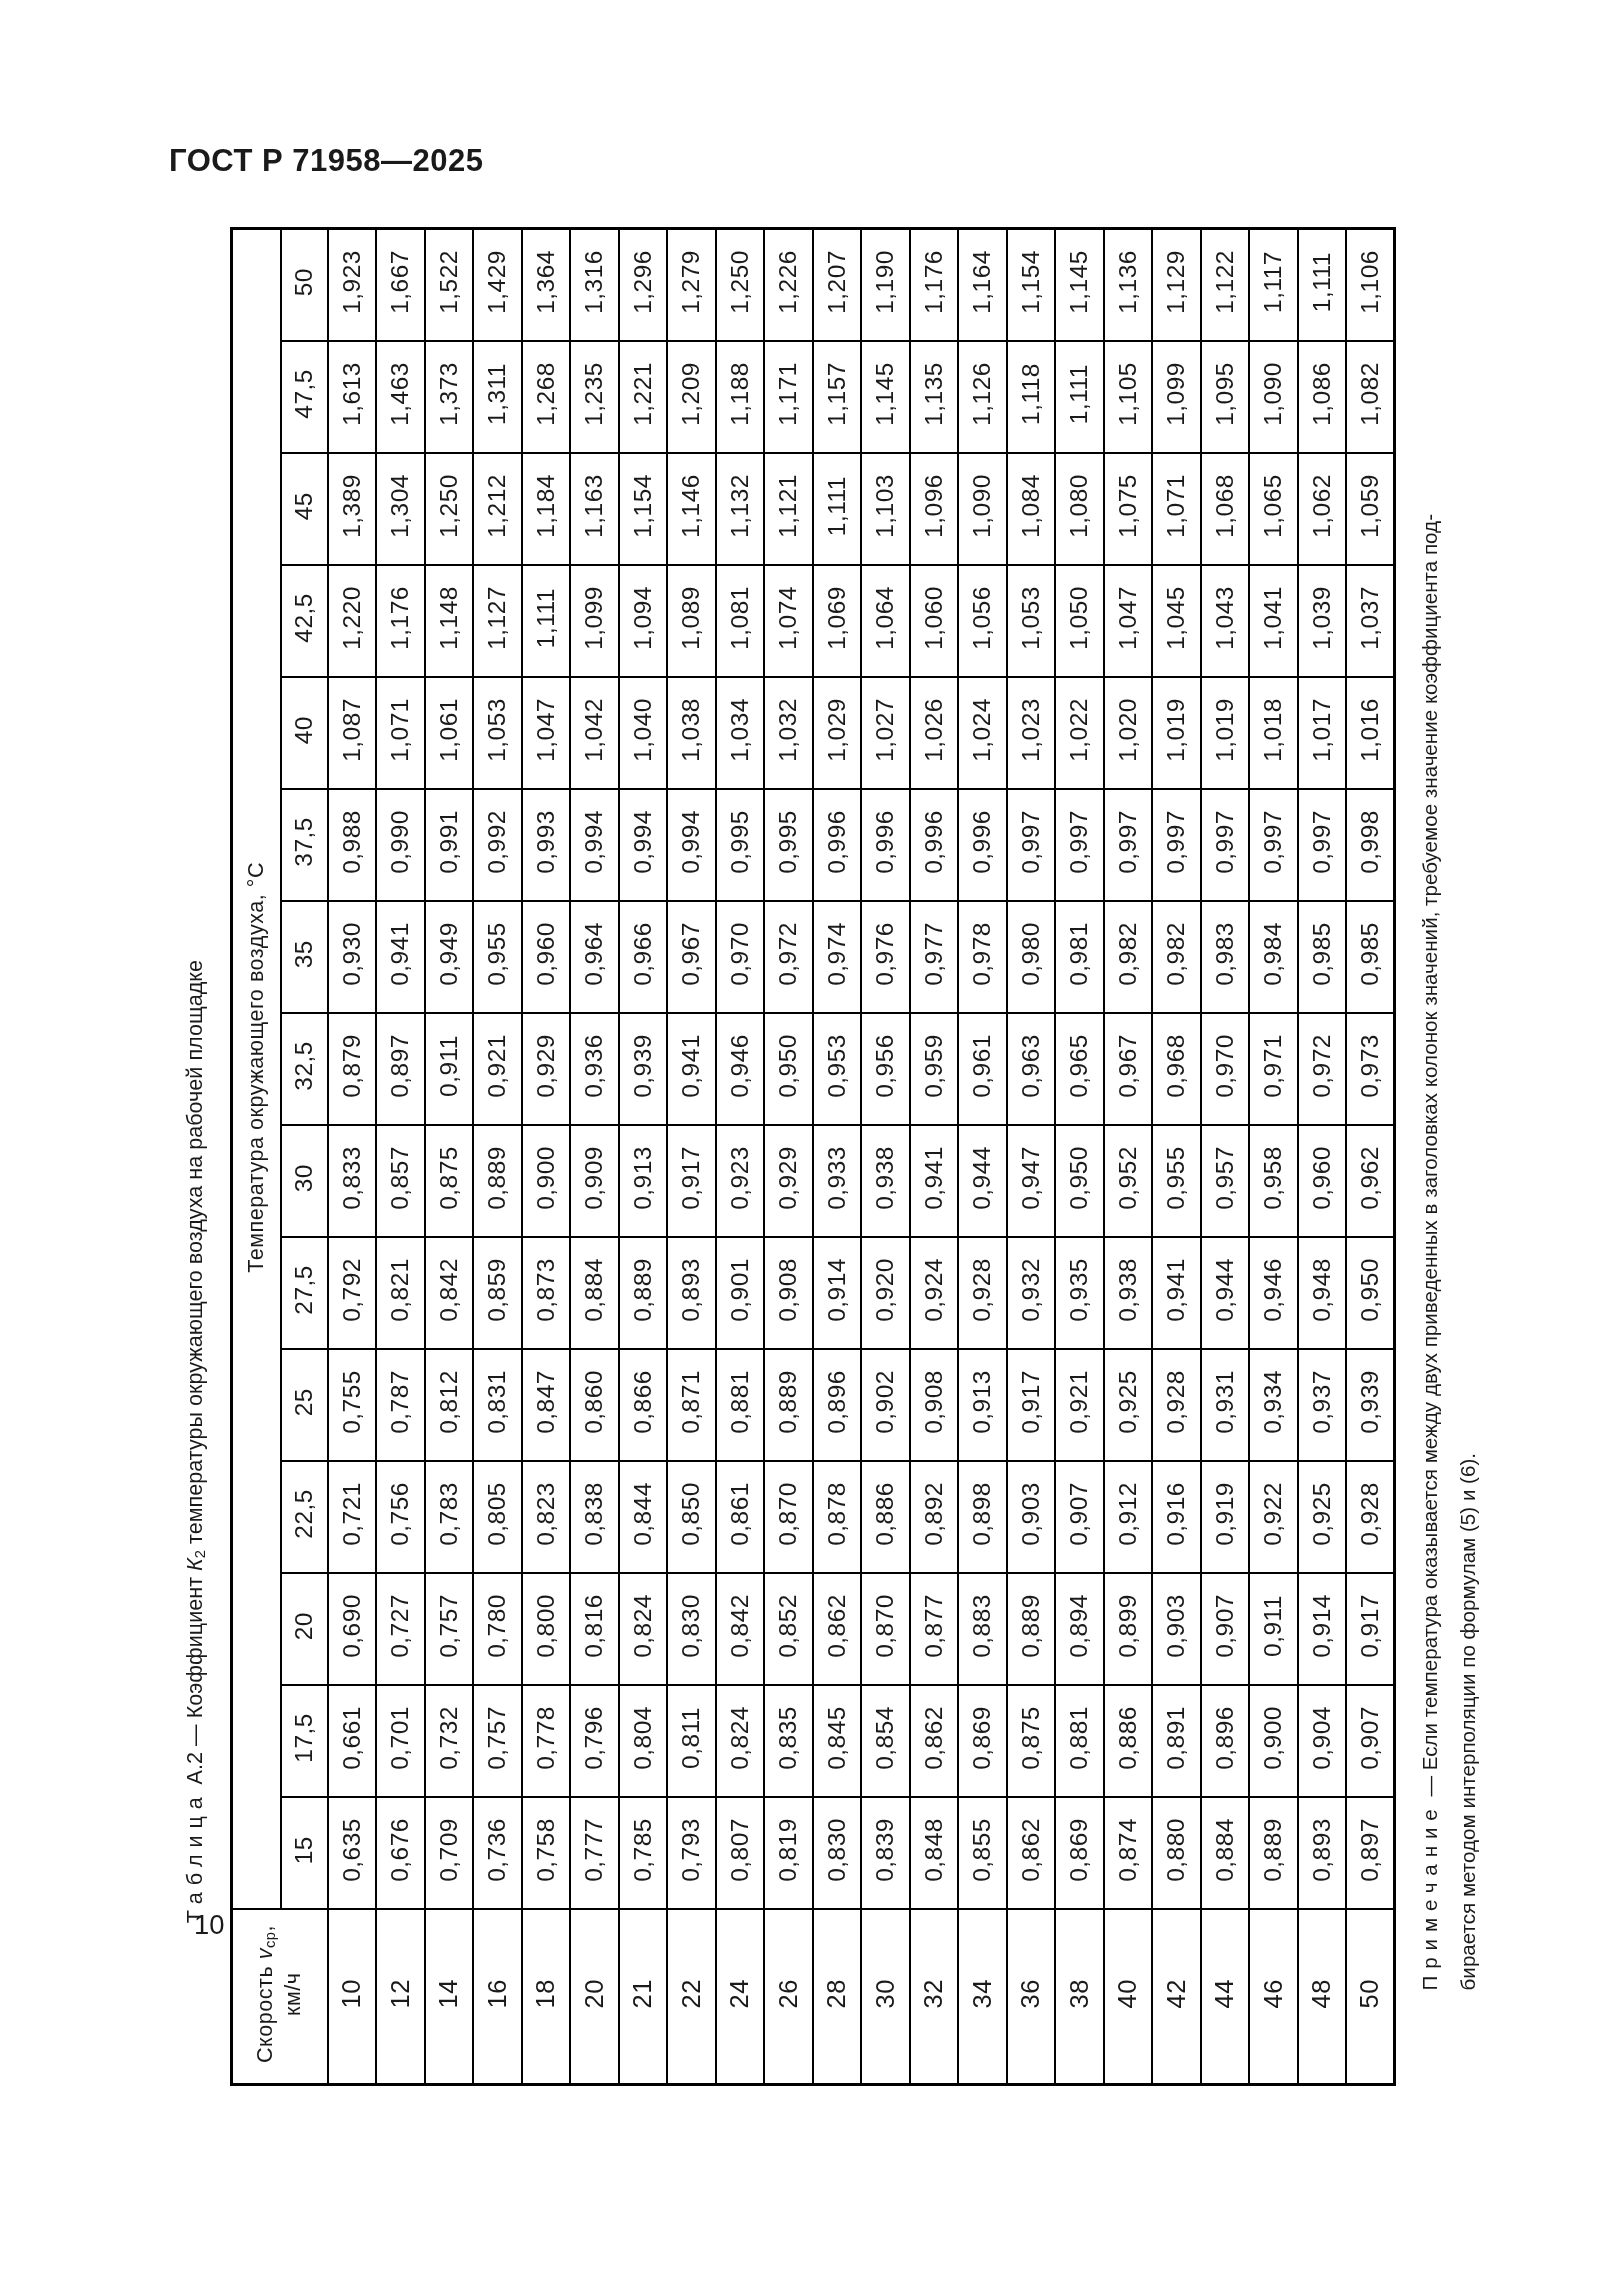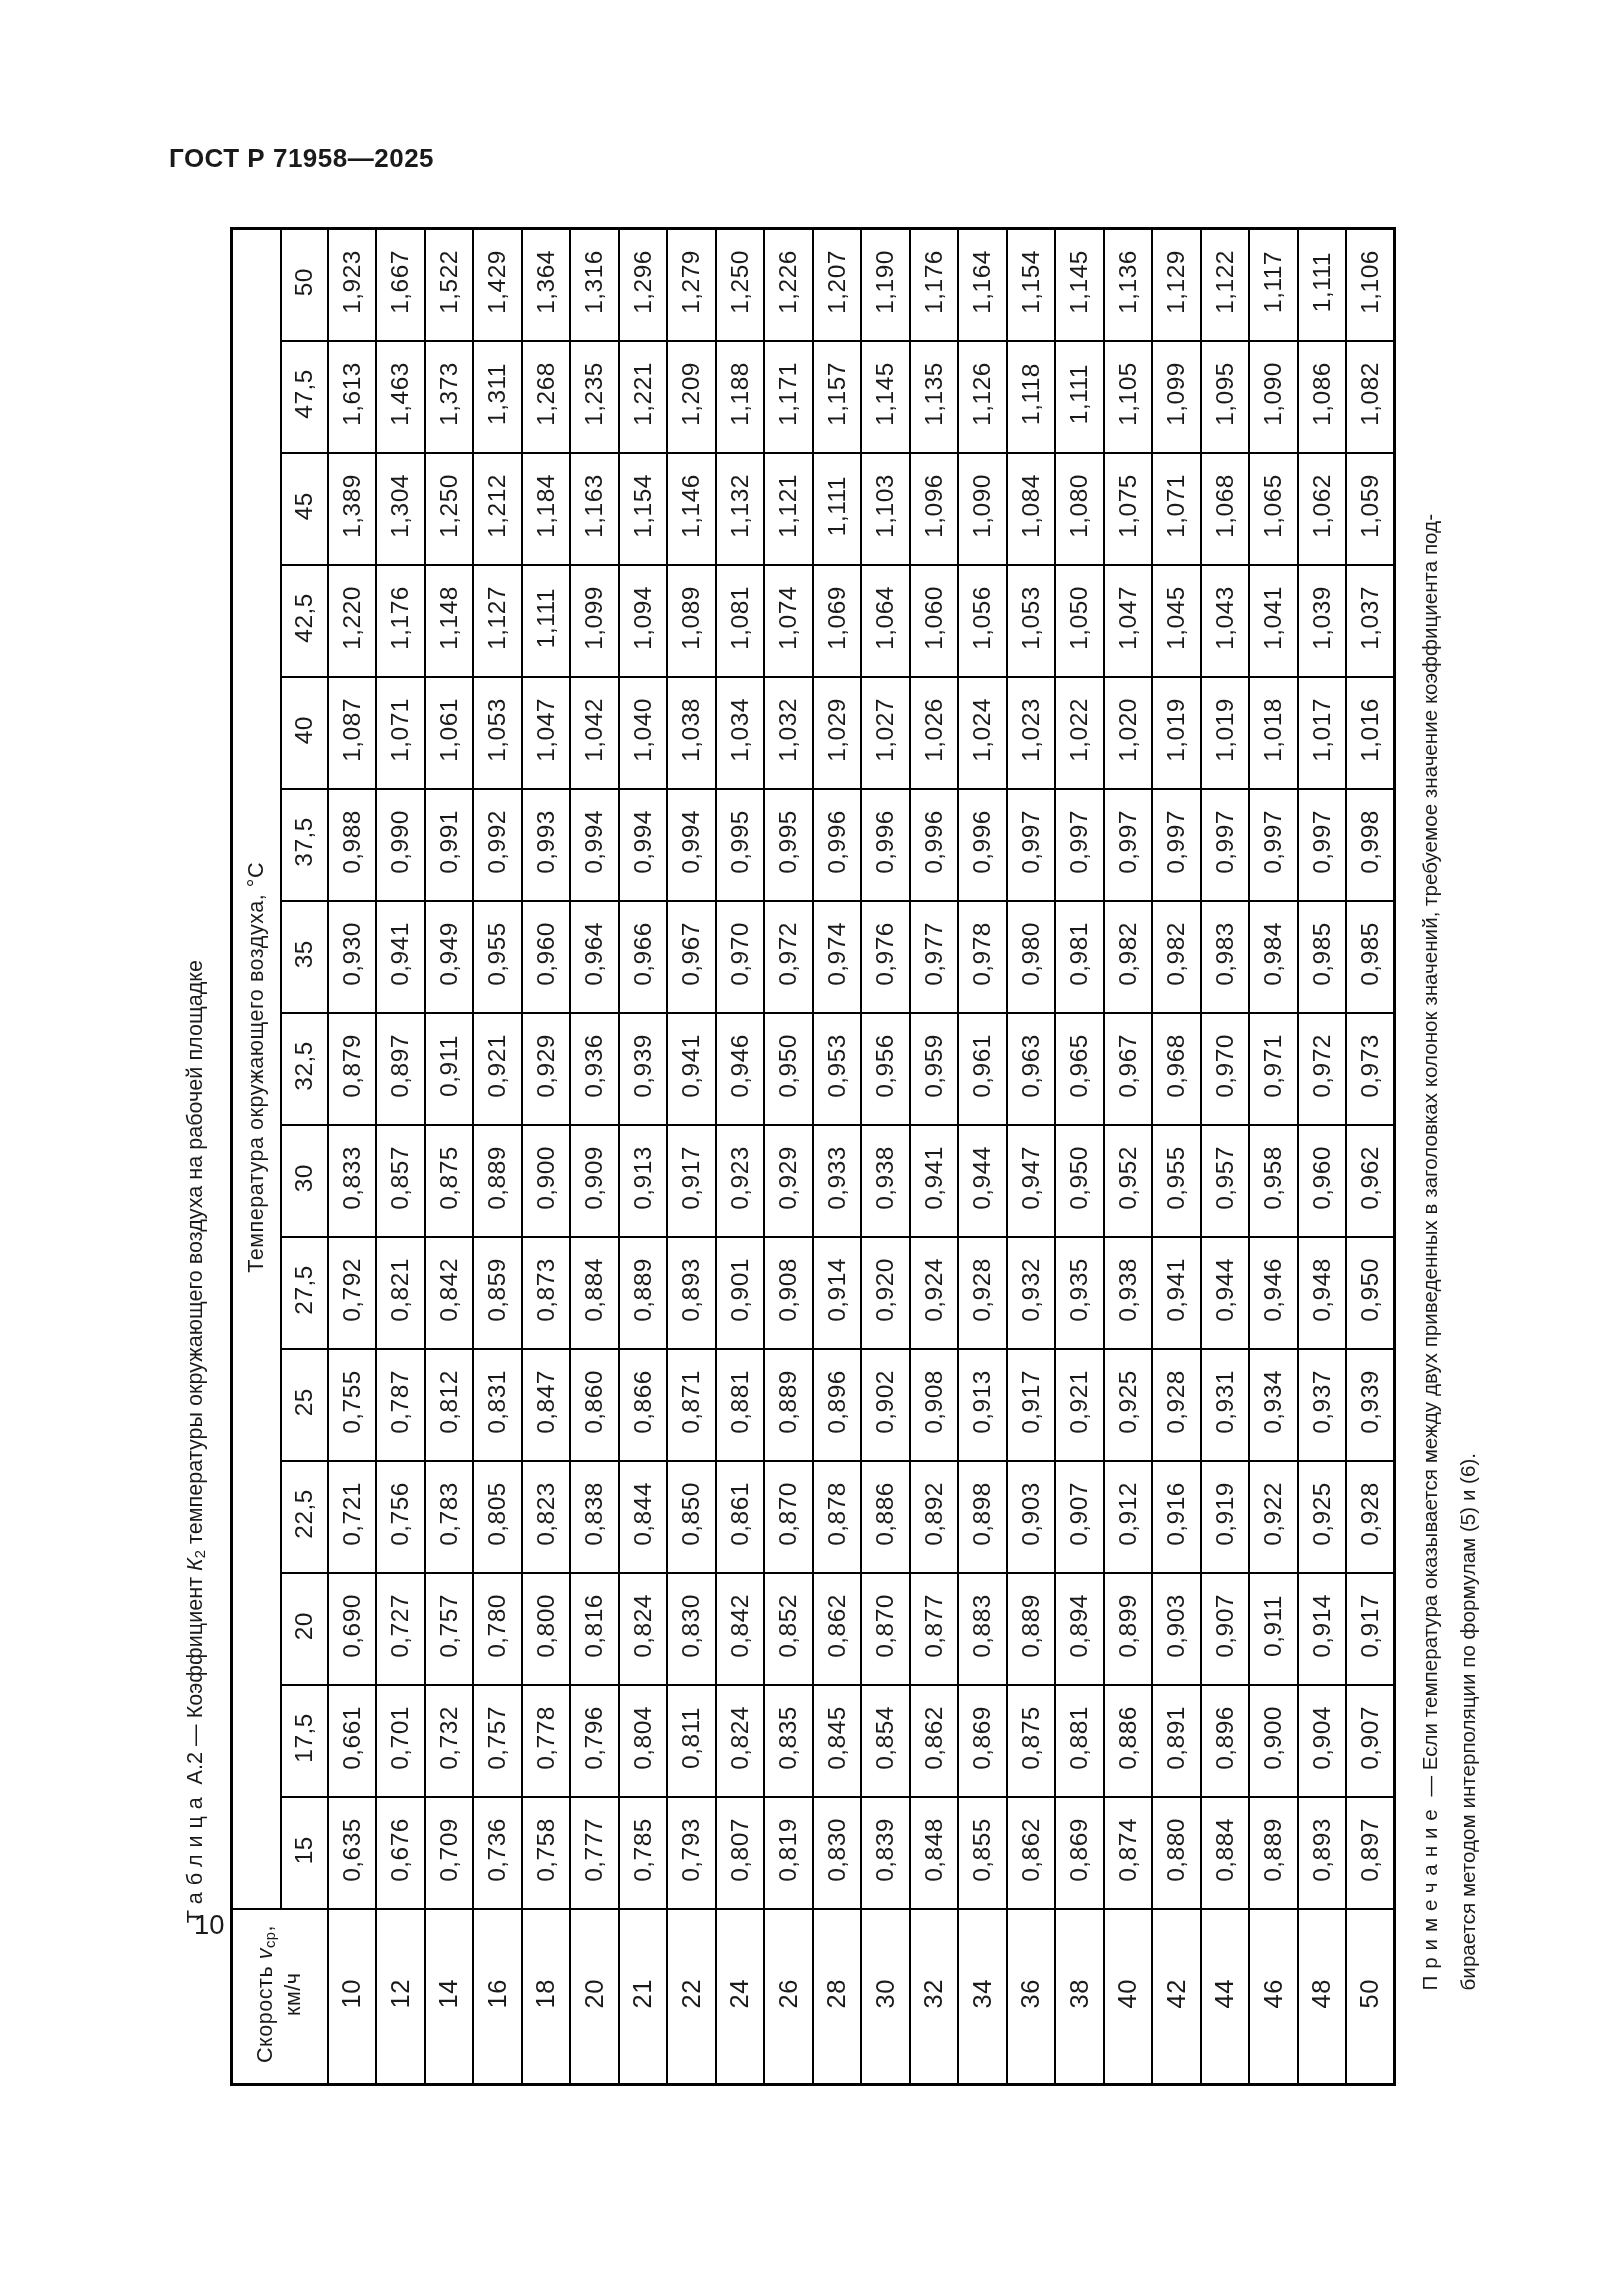--- a/index.html
+++ b/index.html
@@ -4,21 +4,21 @@
 <style>
   :root{
     --ink:#1a1a1a;
     --border:#000000;
     --bg:#ffffff;
   }
   html,body{margin:0;padding:0;background:var(--bg);}
   body{font-family:"Liberation Sans","DejaVu Sans",sans-serif;color:var(--ink);}
   .page{position:relative;width:1621px;height:2293px;background:var(--bg);overflow:hidden;}
 
-  .doc-header{position:absolute;left:169px;top:143px;font-size:26px;font-weight:bold;letter-spacing:0.5px;white-space:nowrap;}
+  .doc-header{position:absolute;left:169px;top:143px;font-size:31px;font-weight:bold;letter-spacing:0.5px;white-space:nowrap;}
   .page-num{position:absolute;left:194px;top:1909px;font-size:27.4px;}
 
   
   .vtext{position:absolute;writing-mode:vertical-rl;transform:rotate(180deg);white-space:nowrap;line-height:1.2;}
   .vtitle{left:182px;bottom:370px;font-size:21.6px;}
   .note1{left:1418px;bottom:303px;font-size:20.6px;}
   .note2{left:1456px;bottom:303px;font-size:20.6px;}
   .spaced{letter-spacing:6.9px;}
   .var{font-style:italic;}
   sub{font-size:68%;}

